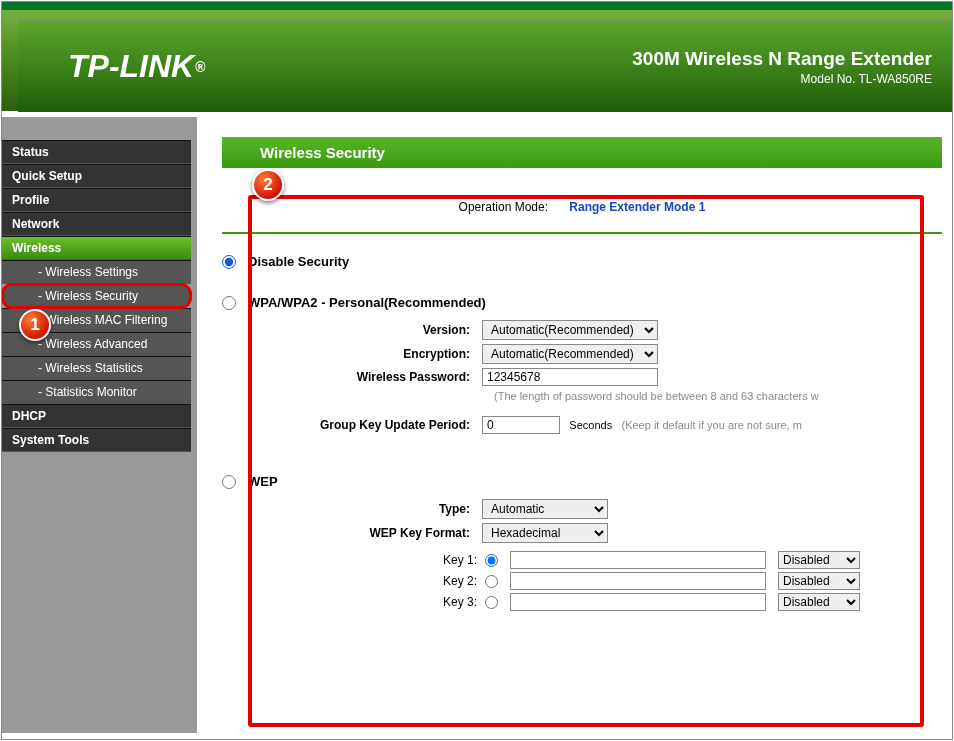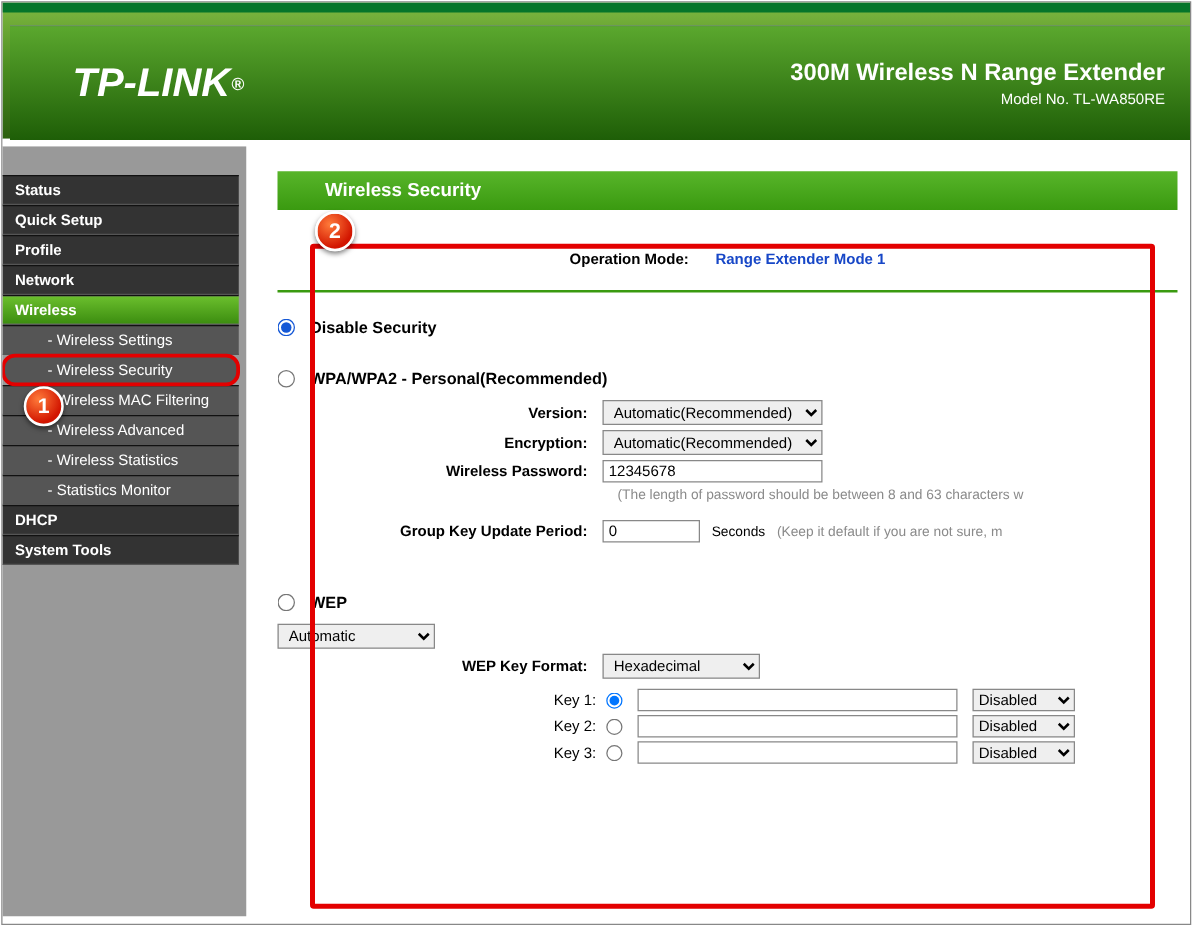--- a/index.html
+++ b/index.html
@@ -17,21 +17,21 @@
 .header::before {
   content: "";
   position: absolute;
   top: 0; left: 0; right: 0;
   height: 8px;
   background: #06752a;
 }
 .header-inner {
   position: absolute;
   top: 18px;
-  left: 6px; right: 0;
+  left: 16px; right: 0;
   height: 92px;
   background: linear-gradient(to bottom, #5ba82e 0%, #1e5e07 100%);
   border-top: 1px solid rgba(255,255,255,.35);
   display: flex;
   align-items: center;
   justify-content: space-between;
   padding: 0 20px 0 50px;
 }
 .logo { color: #fff; font-weight: 900; font-size: 32px; font-style: italic; letter-spacing: 0px; display: flex; align-items: center; }
 .logo sup { font-size: 14px; font-style: normal; margin-left: 1px; }
@@ -95,21 +95,21 @@
 .section-title-bar {
   background: linear-gradient(to bottom,#58b52a,#3a9a10);
   color: #fff;
   font-weight: bold;
   font-size: 15px;
   padding: 7px 10px 7px 38px;
   margin-bottom: 20px;
 }
 
 .op-row { text-align: center; padding: 12px 0 18px; border-bottom: 2px solid #3a9a10; margin-bottom: 20px; }
-.op-label { font-weight: bold; display: inline-block; margin-right: 18px; }
+.op-label { font-weight: normal; display: inline-block; margin-right: 18px; }
 .op-value { color: #1747c7; font-weight: bold; }
 
 .sec-option { margin-bottom: 26px; }
 .radio-row { display: flex; align-items: center; gap: 12px; font-weight: bold; font-size: 13px; margin-bottom: 10px; }
 .radio-row input { width: 14px; height: 14px; accent-color: #1558d6; }
 
 .field-row { display: flex; align-items: center; margin: 4px 0; font-size: 12px; }
 .field-label { width: 260px; text-align: right; font-weight: bold; padding-right: 12px; }
 .field-ctrl select, .field-ctrl input[type=text] {
   border: 1px solid #888; padding: 1px 4px; font-size: 12px; font-family: inherit;
@@ -243,20 +243,21 @@
           </div>
         </div>
 
         <div class="sec-option" style="margin-top:40px;">
           <label class="radio-row">
             <input type="radio" name="sec" style="">
             <span>WEP</span>
           </label>
 
           <div class="field-row">
+            <div class="field-label">Type:</div>
             <div class="field-ctrl">
               <select style="min-width:126px;">
                 <option>Automatic</option>
               </select>
             </div>
           </div>
           <div class="field-row">
             <div class="field-label">WEP Key Format:</div>
             <div class="field-ctrl">
               <select style="min-width:126px;">

